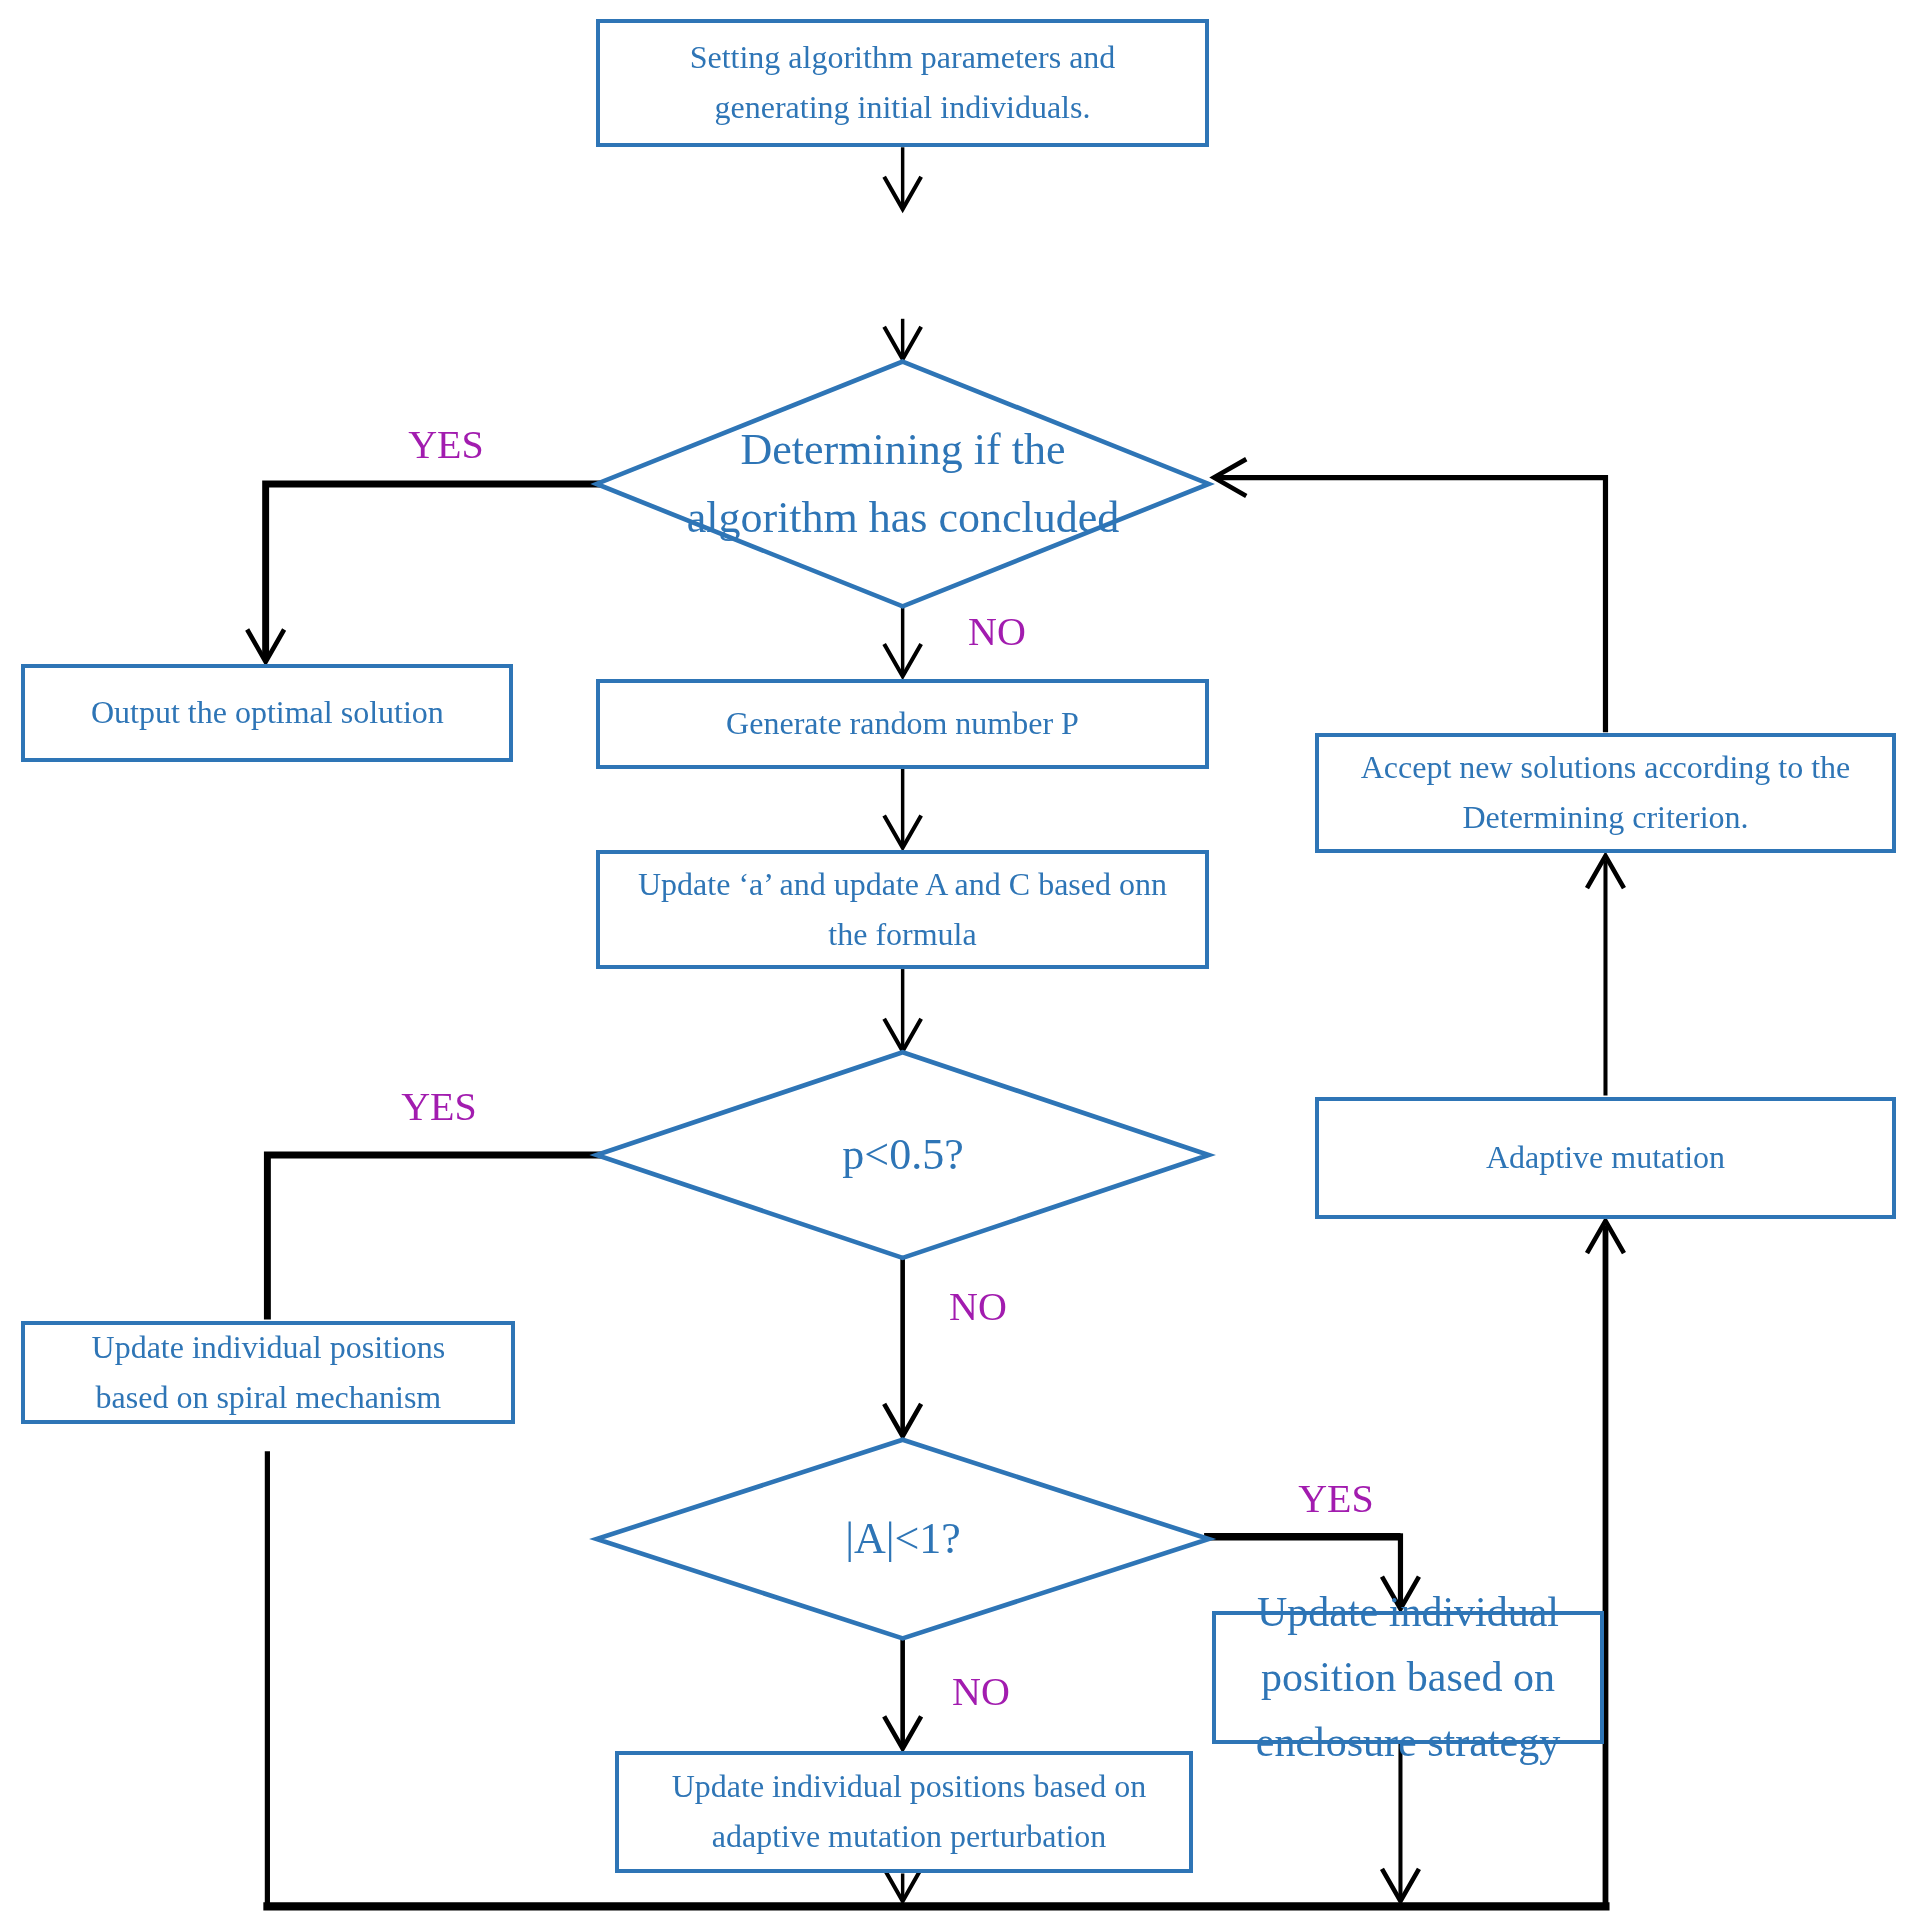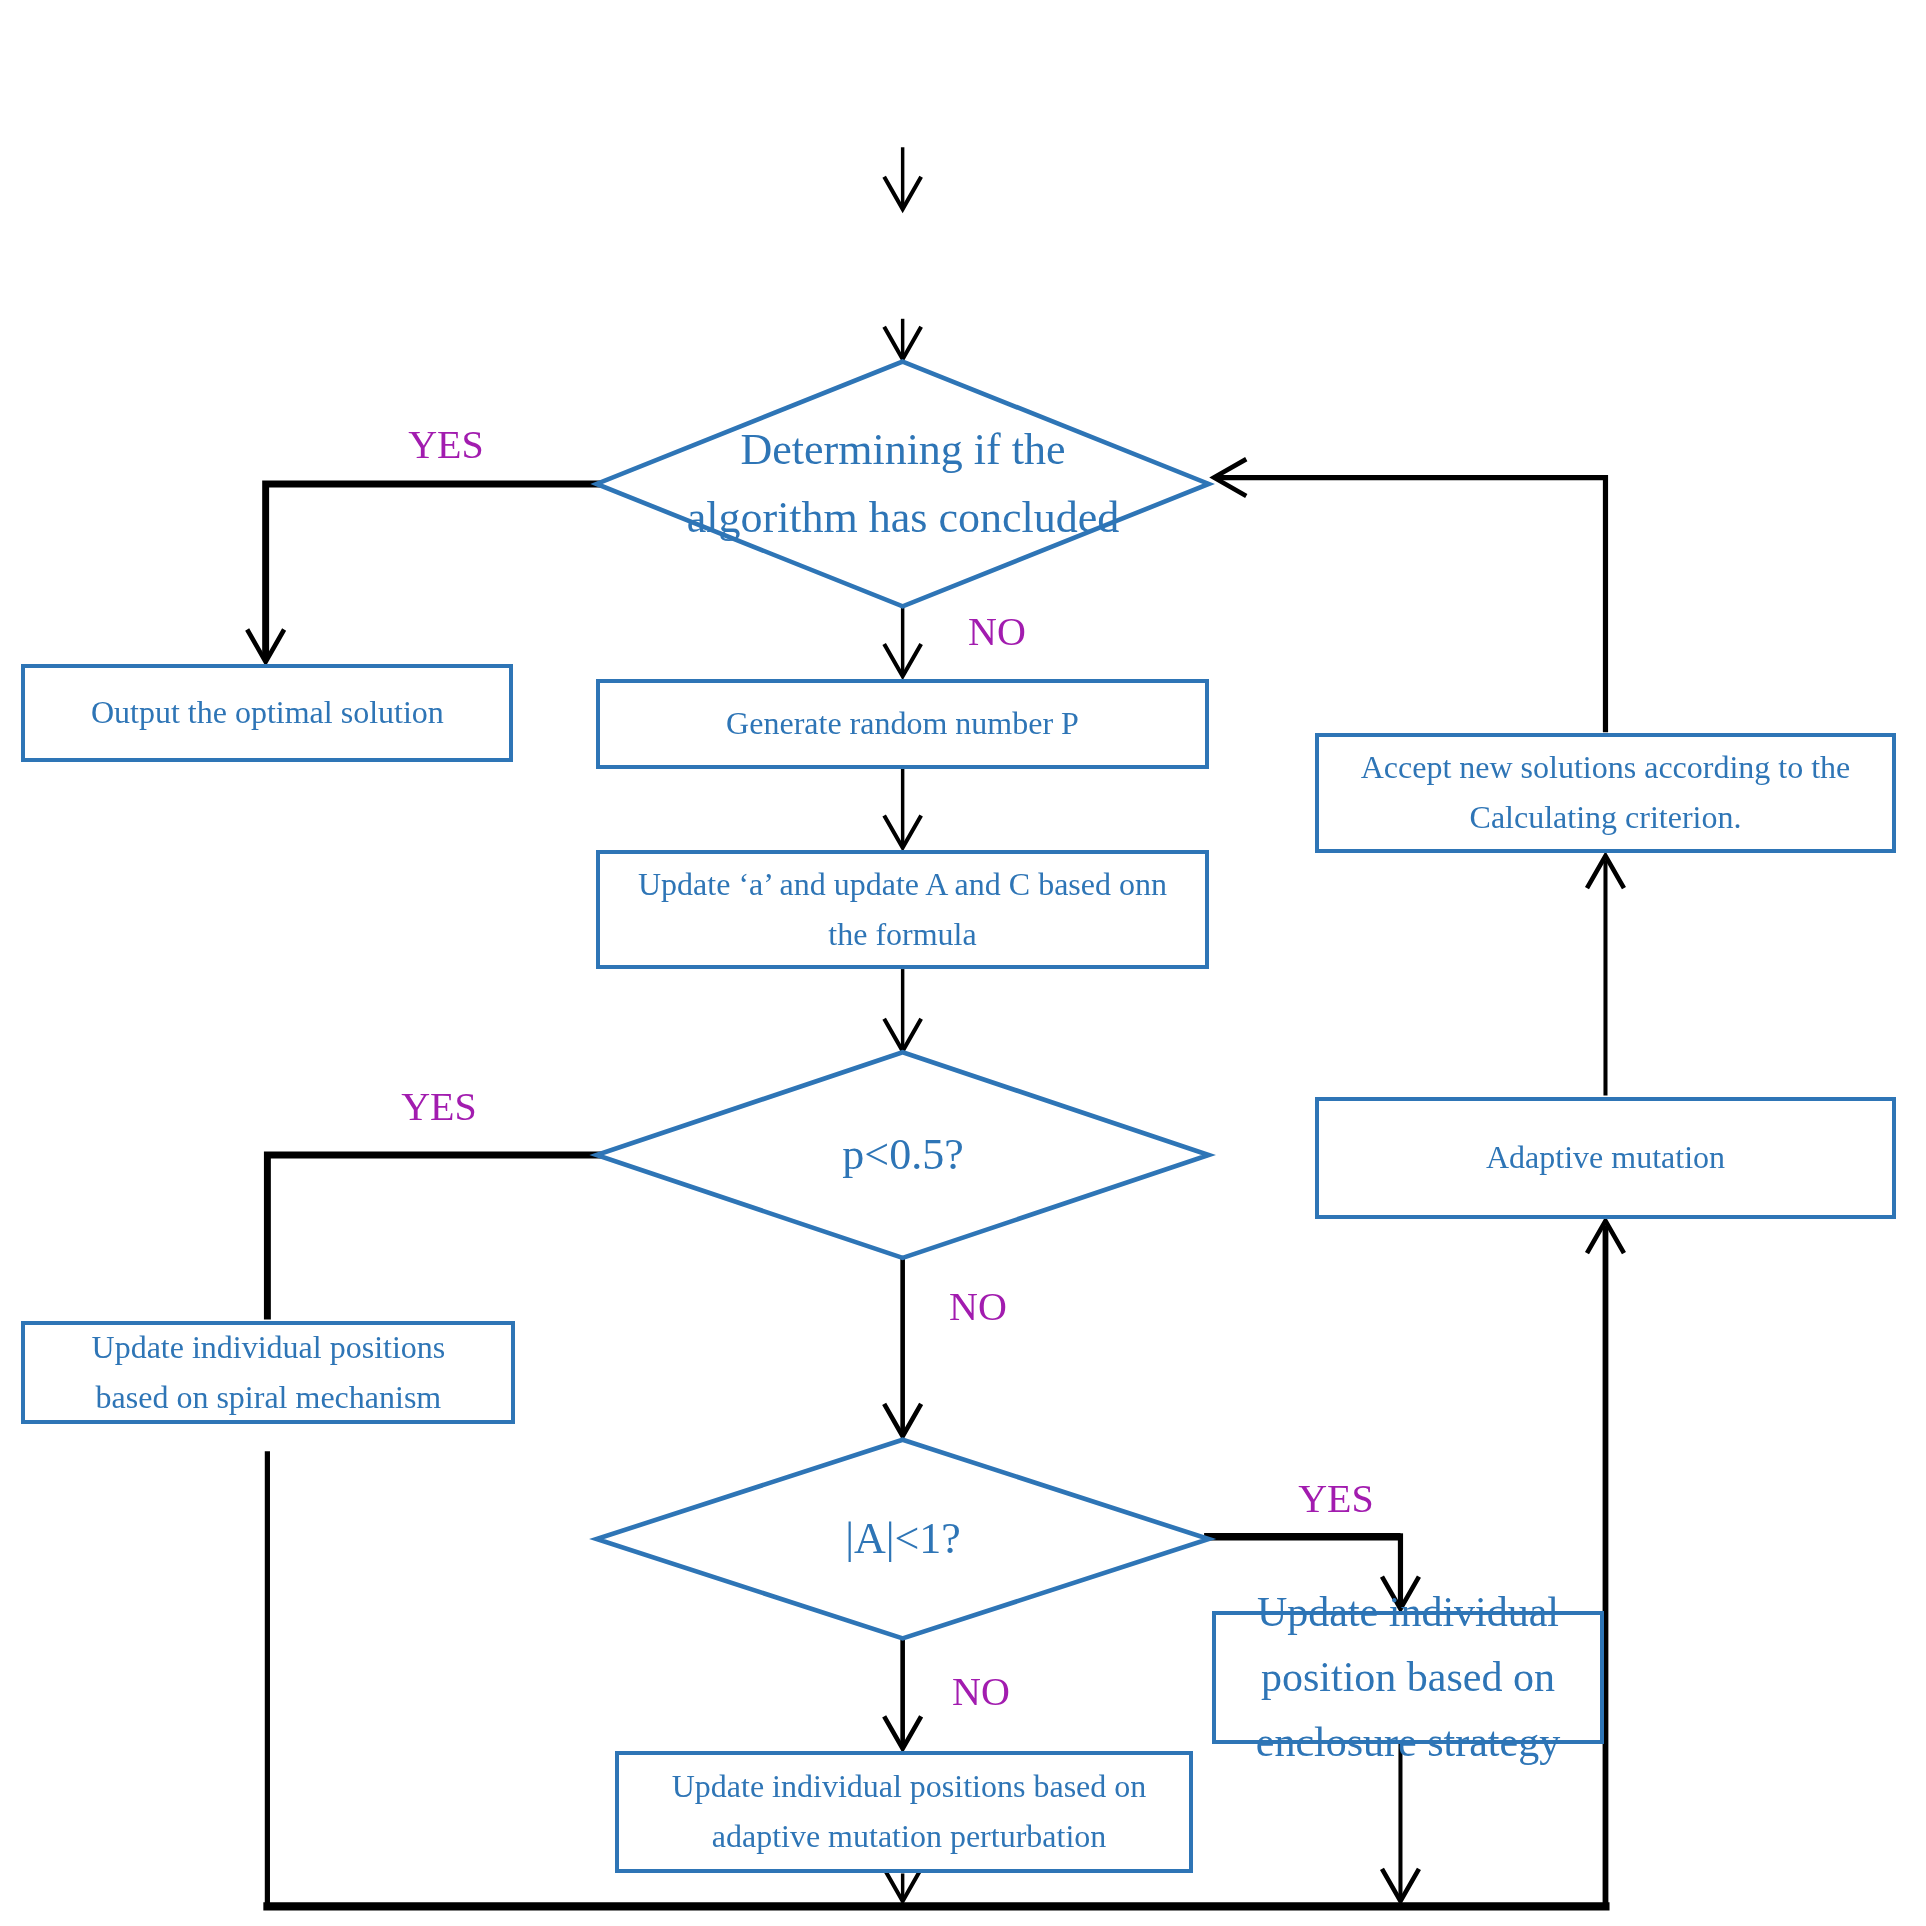--- a/index.html
+++ b/index.html
@@ -135,20 +135,23 @@
     <path d="M2748,1538 L2780,1482 L2812,1538" fill="none" stroke="#000" stroke-width="8"></path>
 
     <polyline points="2780,1268 2780,827 2108,827" fill="none" stroke="#000" stroke-width="9"></polyline>
     <path d="M2158,795 L2102,827 L2158,859" fill="none" stroke="#000" stroke-width="8"></path>
 
     <polygon points="1563,626 2093,838 1563,1050 1033,838" fill="#ffffff" stroke="#2e75b6" stroke-width="8"></polygon>
     <polygon points="1563,1822 2093,2000 1563,2178 1033,2000" fill="#ffffff" stroke="#2e75b6" stroke-width="8"></polygon>
     <polygon points="1563,2493 2093,2665 1563,2837 1033,2665" fill="#ffffff" stroke="#2e75b6" stroke-width="8"></polygon>
   </svg>
 
+  <div class="node" id="node-start">
+    <span class="inner">Setting algorithm parameters and generating initial individuals.</span>
+  </div>
 
 
   <div class="node" id="node-output">
     <span class="inner">Output the optimal solution</span>
   </div>
 
   <div class="node" id="node-random-p">
     <span class="inner">Generate random number P</span>
   </div>
 
@@ -166,21 +169,21 @@
 
   <div class="node" id="node-perturbation">
     <span class="inner">Update individual positions based on adaptive mutation perturbation</span>
   </div>
 
   <div class="node" id="node-adaptive">
     <span class="inner">Adaptive mutation</span>
   </div>
 
   <div class="node" id="node-metropolis">
-    <span class="inner">Accept new solutions according to the Calculating criterion.</span>
+    <span class="inner">Accept new solutions according to the Determining criterion.</span>
   </div>
 
   <div class="diamond-label" id="dlabel-terminate">Determining if the algorithm has concluded</div>
   <div class="diamond-label" id="dlabel-p">p&lt;0.5?</div>
   <div class="diamond-label" id="dlabel-a">|A|&lt;1?</div>
 
   <div class="edge-label" id="label-terminate-yes">YES</div>
   <div class="edge-label" id="label-terminate-no">NO</div>
   <div class="edge-label" id="label-p-yes">YES</div>
   <div class="edge-label" id="label-p-no">NO</div>

